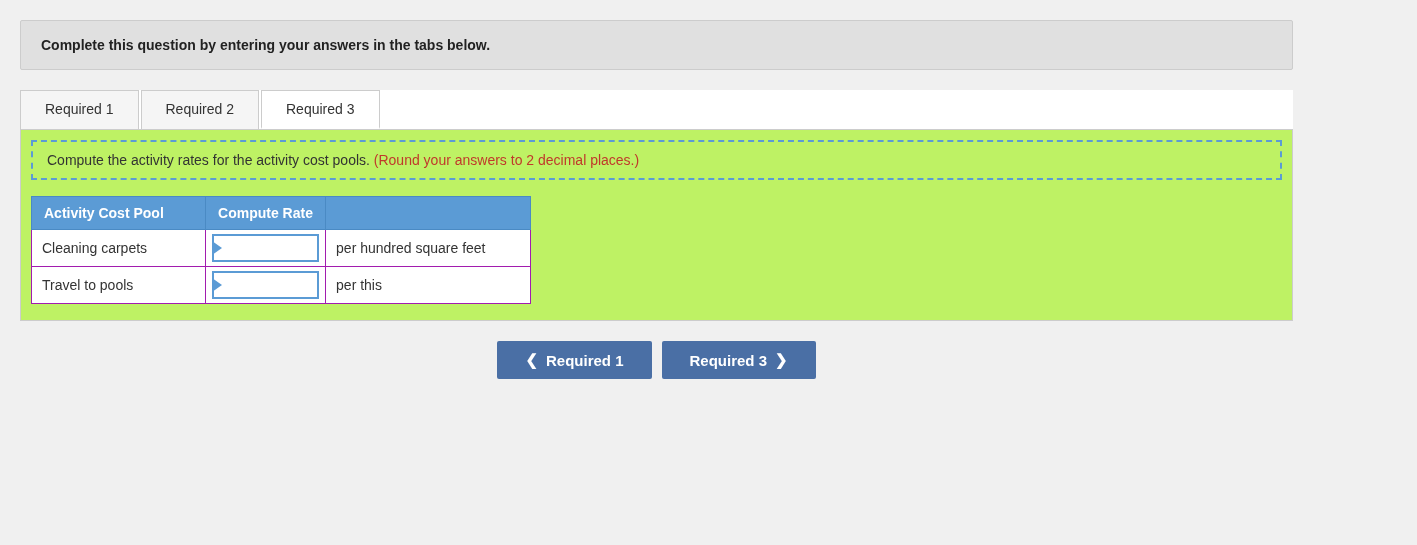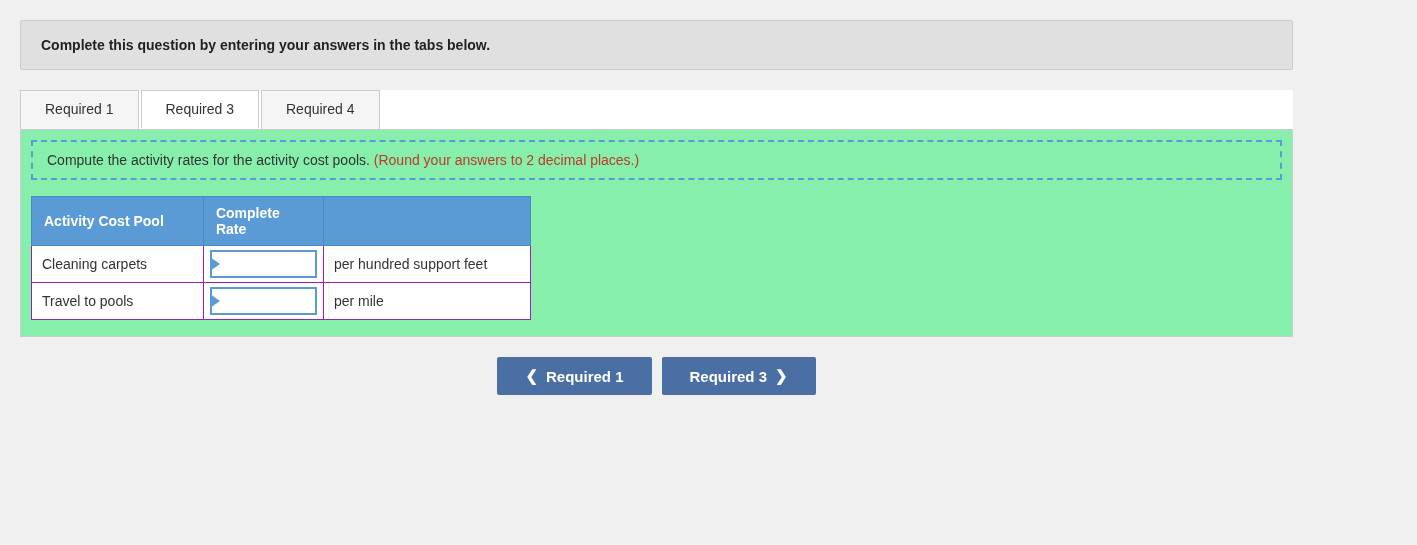--- a/index.html
+++ b/index.html
@@ -64,21 +64,21 @@
     .tab.active {
       background: #fff;
       border-bottom: 2px solid #fff;
       font-weight: normal;
       position: relative;
       z-index: 1;
     }
 
     .tab-content {
       border: 1px solid #ccc;
-      background: #86efac;
+      background: #bef264;
       padding: 0;
     }
 
     .question-instruction {
       border: 2px dashed #5b9bd5;
       padding: 10px 14px;
       margin: 10px 10px 16px 10px;
       font-size: 14px;
       color: #333;
     }
@@ -186,65 +186,65 @@
 
   <div class="instruction-banner">
     <span>Complete this question by entering your answers in the tabs below.</span>
   </div>
 
   <div class="tabs-container">
     <div class="tabs-row">
       <div class="tab">
         <span>Required 1</span>
       </div>
+      <div class="tab">
+        <span>Required 2</span>
+      </div>
       <div class="tab active">
         <span>Required 3</span>
-      </div>
-      <div class="tab">
-        <span>Required 4</span>
       </div>
     </div>
 
     <div class="tab-content">
 
       <div class="question-instruction">
         <span>Compute the activity rates for the activity cost pools.</span>
         <span class="round-note">(Round your answers to 2 decimal places.)</span>
       </div>
 
       <table class="activity-table">
         <thead>
           <tr>
             <th>Activity Cost Pool</th>
-            <th>Complete Rate</th>
+            <th>Compute Rate</th>
             <th></th>
           </tr>
         </thead>
         <tbody>
 
           <tr>
             <td>Cleaning carpets</td>
             <td class="input-cell">
               <div class="input-wrapper">
                 <span class="input-arrow"></span>
                 <input class="activity-input-field" type="text" value="" style="">
               </div>
             </td>
-            <td class="unit-cell">per hundred support feet</td>
+            <td class="unit-cell">per hundred square feet</td>
           </tr>
 
           <tr>
             <td>Travel to pools</td>
             <td class="input-cell">
               <div class="input-wrapper">
                 <span class="input-arrow"></span>
                 <input class="activity-input-field" type="text" value="" style="">
               </div>
             </td>
-            <td class="unit-cell">per mile</td>
+            <td class="unit-cell">per this</td>
           </tr>
 
         </tbody>
       </table>
 
     </div>
   </div>
 
   <div class="nav-buttons">
     <button class="nav-btn">

